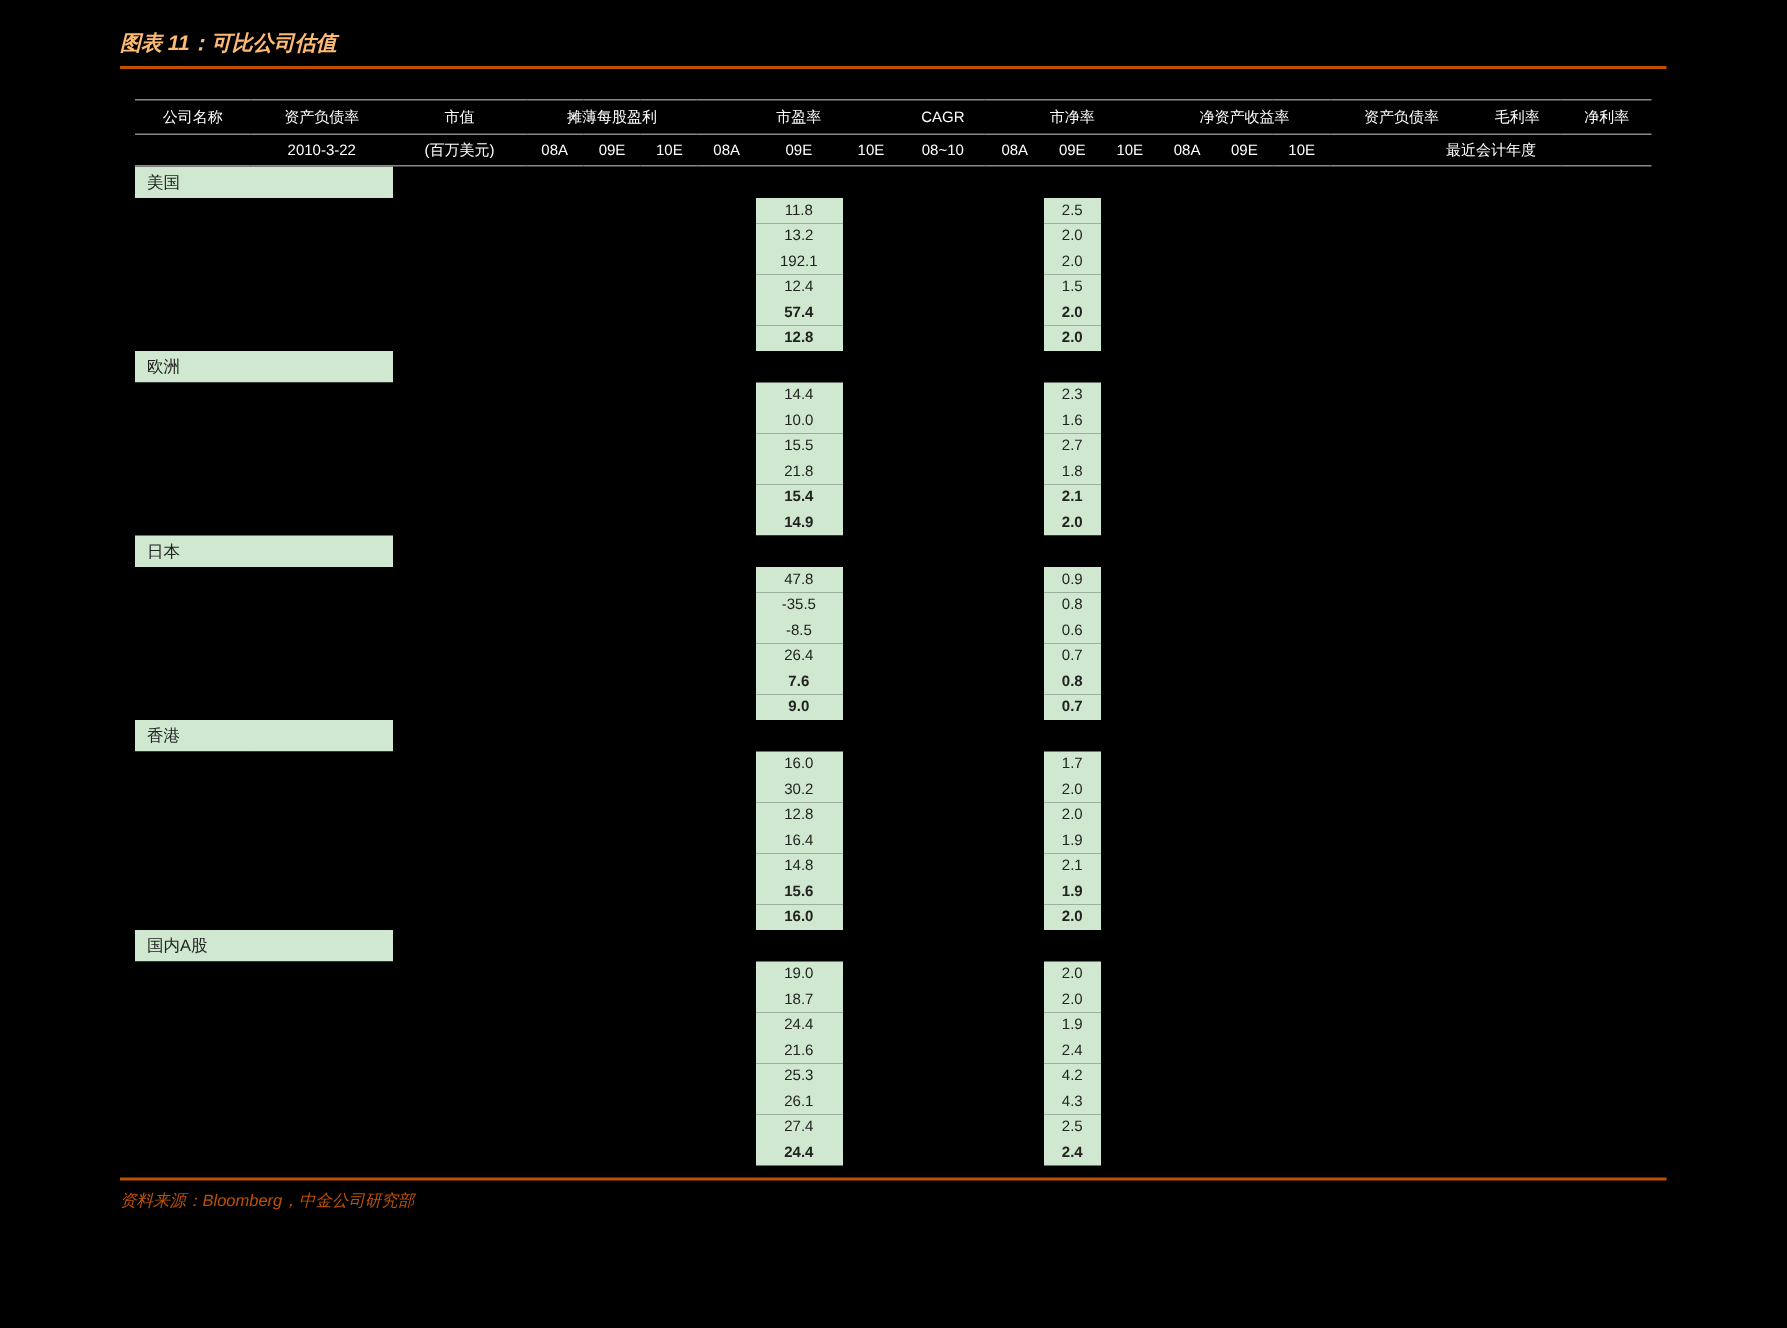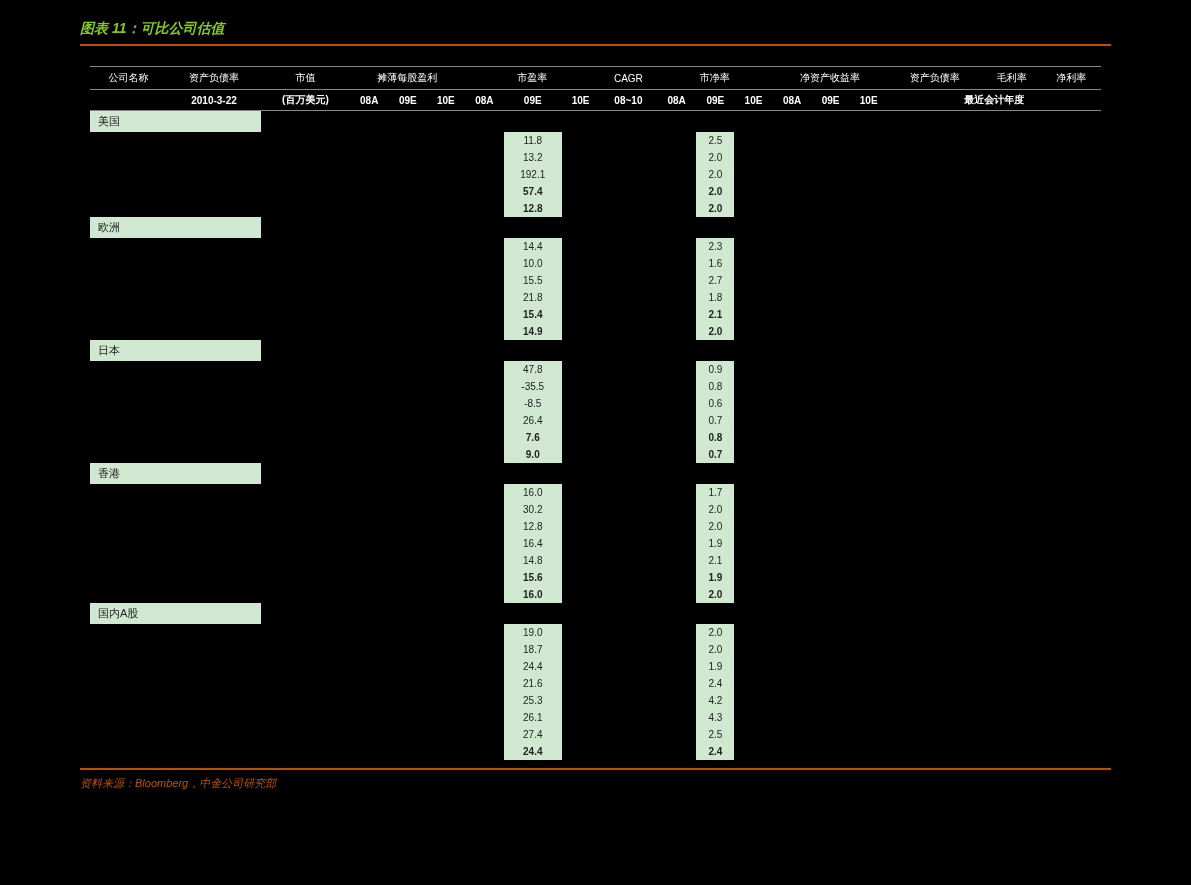--- a/index.html
+++ b/index.html
@@ -6,21 +6,21 @@
     body {
       background: #000;
       font-family: "Microsoft YaHei", Arial, sans-serif;
       font-size: 11px;
       color: #333;
       width: 1191px;
       height: 885px;
       padding: 20px 80px;
     }
     .title {
-      color: #84cc16;
+      color: #fdba74;
       font-size: 14px;
       font-weight: bold;
       font-style: italic;
       padding-bottom: 6px;
       border-bottom: 2px solid #c05000;
       margin-bottom: 20px;
     }
     .table-wrap {
       padding: 0 10px;
       margin-top: 16px;
@@ -38,21 +38,21 @@
       padding: 4px 2px;
       font-weight: normal;
       font-size: 10px;
       text-align: center;
     }
     thead tr.h2 th {
       color: #fff;
       background: #000;
       border-bottom: 1px solid #888;
       padding: 3px 2px;
-      font-weight: bold;
+      font-weight: normal;
       font-size: 10px;
       text-align: center;
     }
     thead th.left { text-align: left; padding-left: 8px; }
     tbody td {
       padding: 3px 4px;
       text-align: center;
       font-size: 10px;
     }
     .region-row td {
@@ -200,20 +200,41 @@
           <td></td>
           <td class="green">2.0</td>
           <td></td>
           <td></td>
           <td></td>
           <td></td>
           <td></td>
           <td></td>
           <td></td>
         </tr>
+        <tr class="data-row">
+          <td></td>
+          <td></td>
+          <td></td>
+          <td></td>
+          <td></td>
+          <td></td>
+          <td></td>
+          <td class="green">12.4</td>
+          <td></td>
+          <td></td>
+          <td></td>
+          <td class="green">1.5</td>
+          <td></td>
+          <td></td>
+          <td></td>
+          <td></td>
+          <td></td>
+          <td></td>
+          <td></td>
+        </tr>
         <tr class="data-row bold">
           <td></td>
           <td></td>
           <td></td>
           <td></td>
           <td></td>
           <td></td>
           <td></td>
           <td class="green">57.4</td>
           <td></td>

